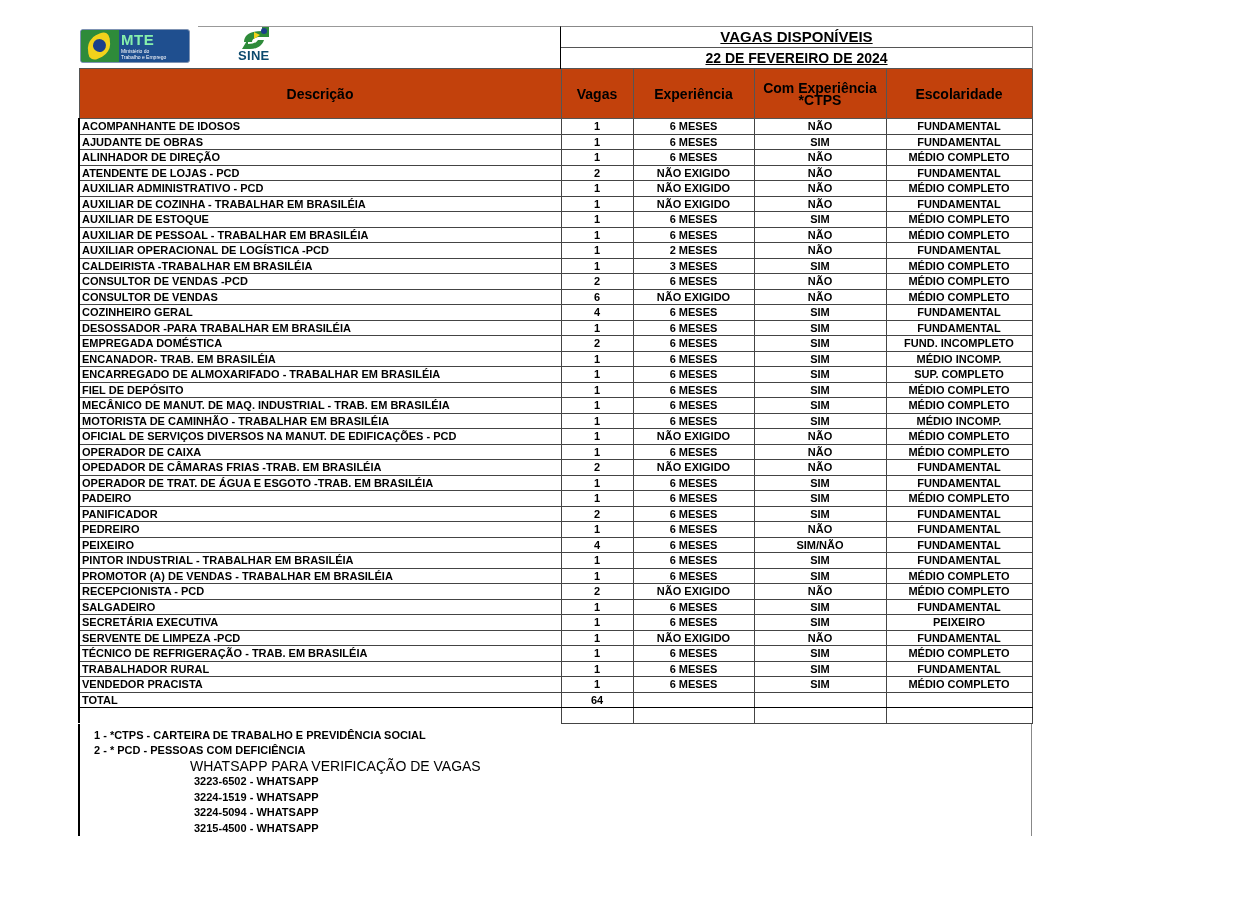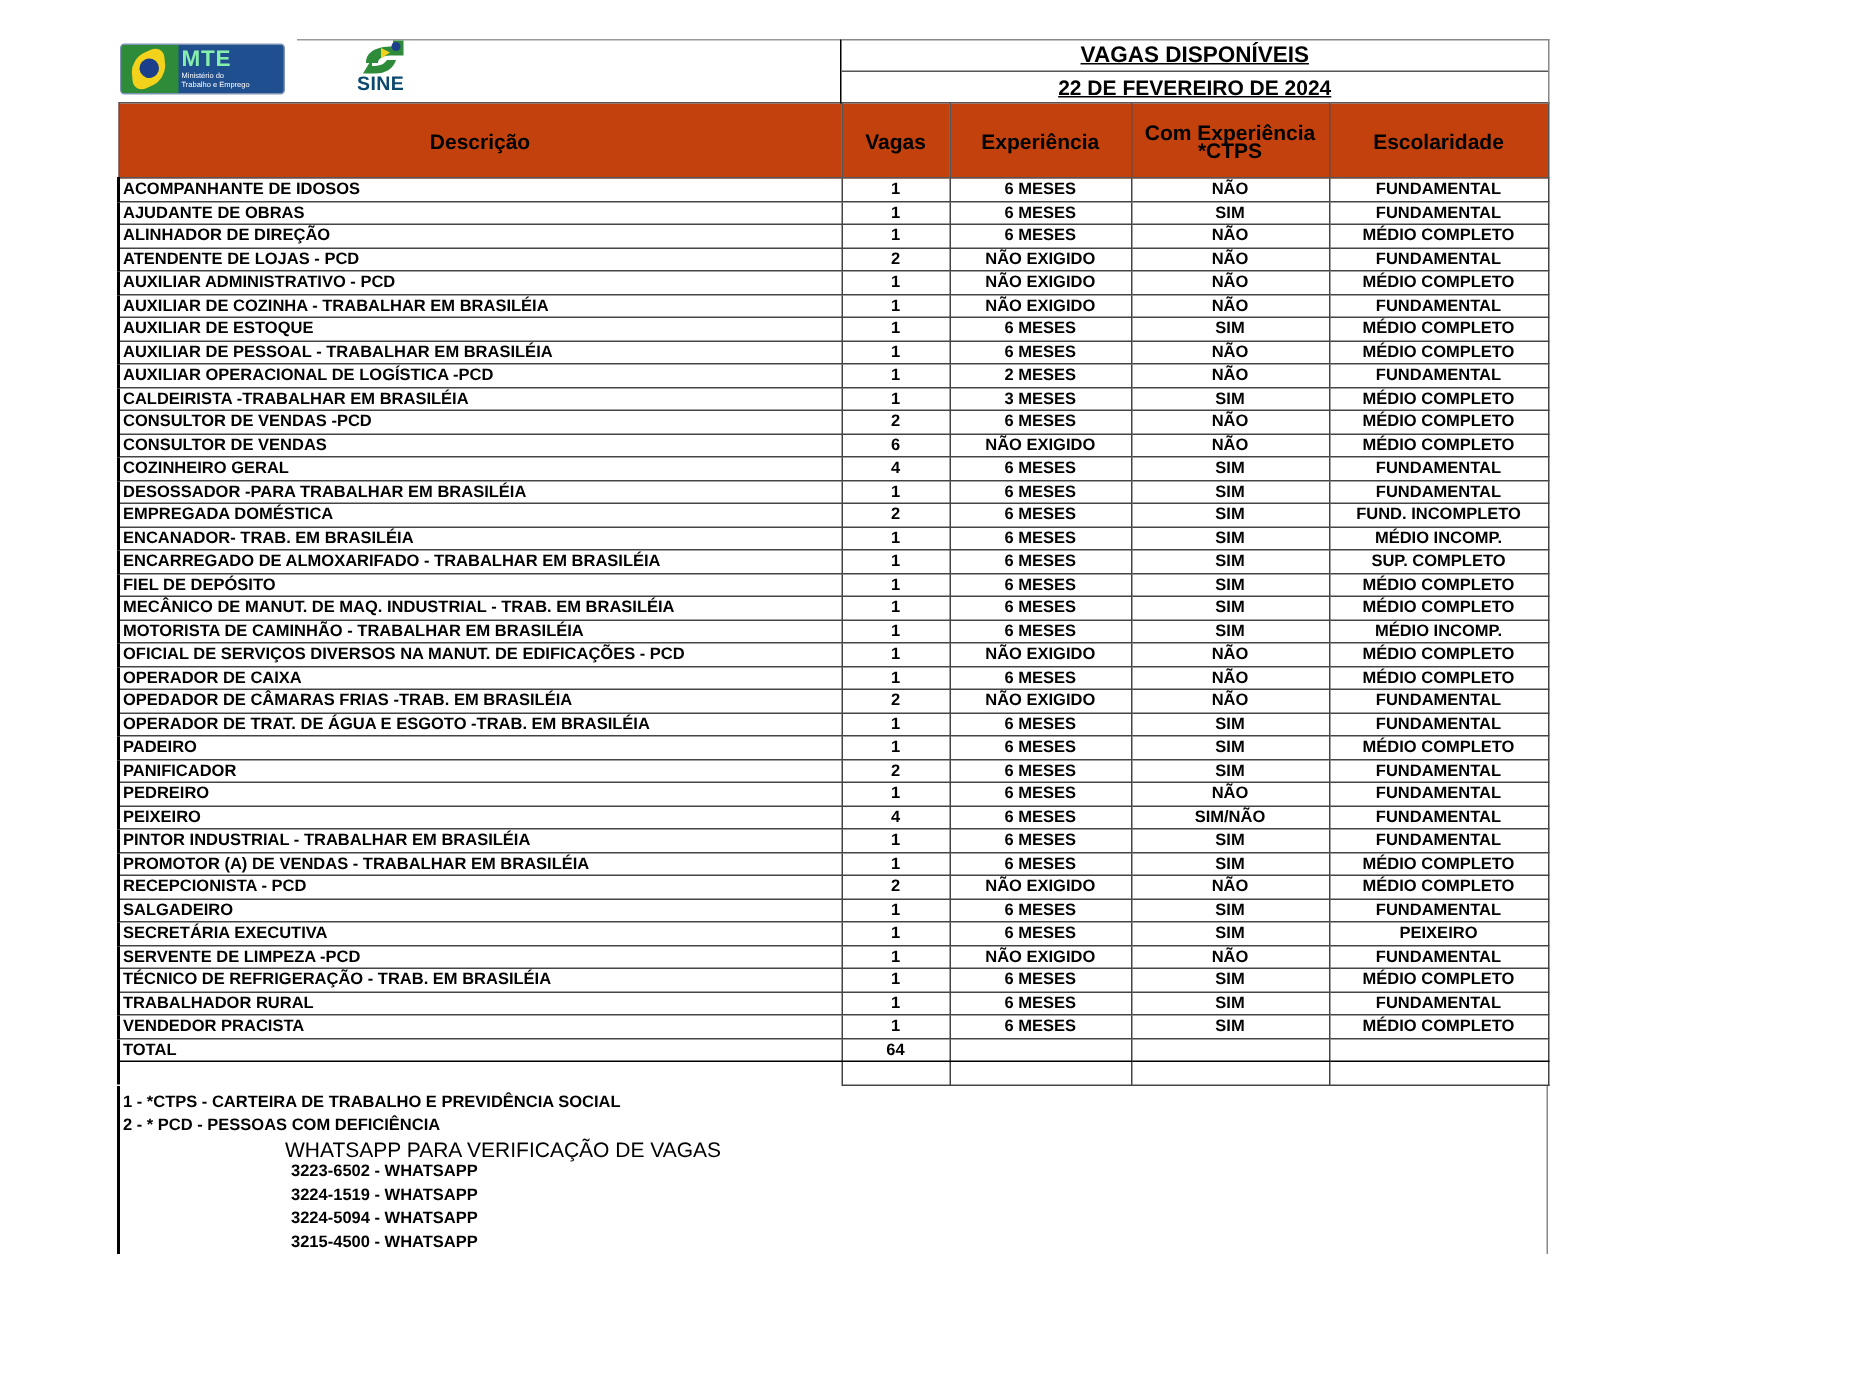--- a/index.html
+++ b/index.html
@@ -33,21 +33,21 @@
   thead th { background:#c2410c; height:49px; font-size:14px; font-weight:bold;
              border:1px solid #555; text-align:center; vertical-align:middle; line-height:12px; padding:0; }
   tbody td { height:14.5px; font-size:11px; font-weight:bold; line-height:14px; padding:0;
              border:1px solid #444; white-space:nowrap; overflow:hidden; }
   tbody td.desc { padding-left:2px; text-align:left; border-left:2px solid #000; }
   tbody td.ctr { text-align:center; }
   tbody tr.total td { border-bottom:1px solid #000; }
   tbody tr.blank td.desc { border-bottom:none; border-top:1px solid #000; }
   .notes { position:relative; border-left:2px solid #000; border-right:1px solid #888; width:951px;
            padding-top:4px; height:108px; }
-  .note { font-size:11px; font-weight:bold; line-height:15.5px; padding-left:2px; }
+  .note { font-size:11px; font-weight:bold; line-height:15.5px; padding-left:14px; }
   .wa-title { font-size:14px; font-weight:normal; line-height:15.5px; padding-left:110px; }
   .wa { font-size:11px; font-weight:bold; line-height:15.5px; padding-left:114px; }
 </style>
 </head>
 <body>
 
 <div class="sheet">
   <div class="hdr">
     <div class="logos">
       <div class="hdr-top-line"></div>

